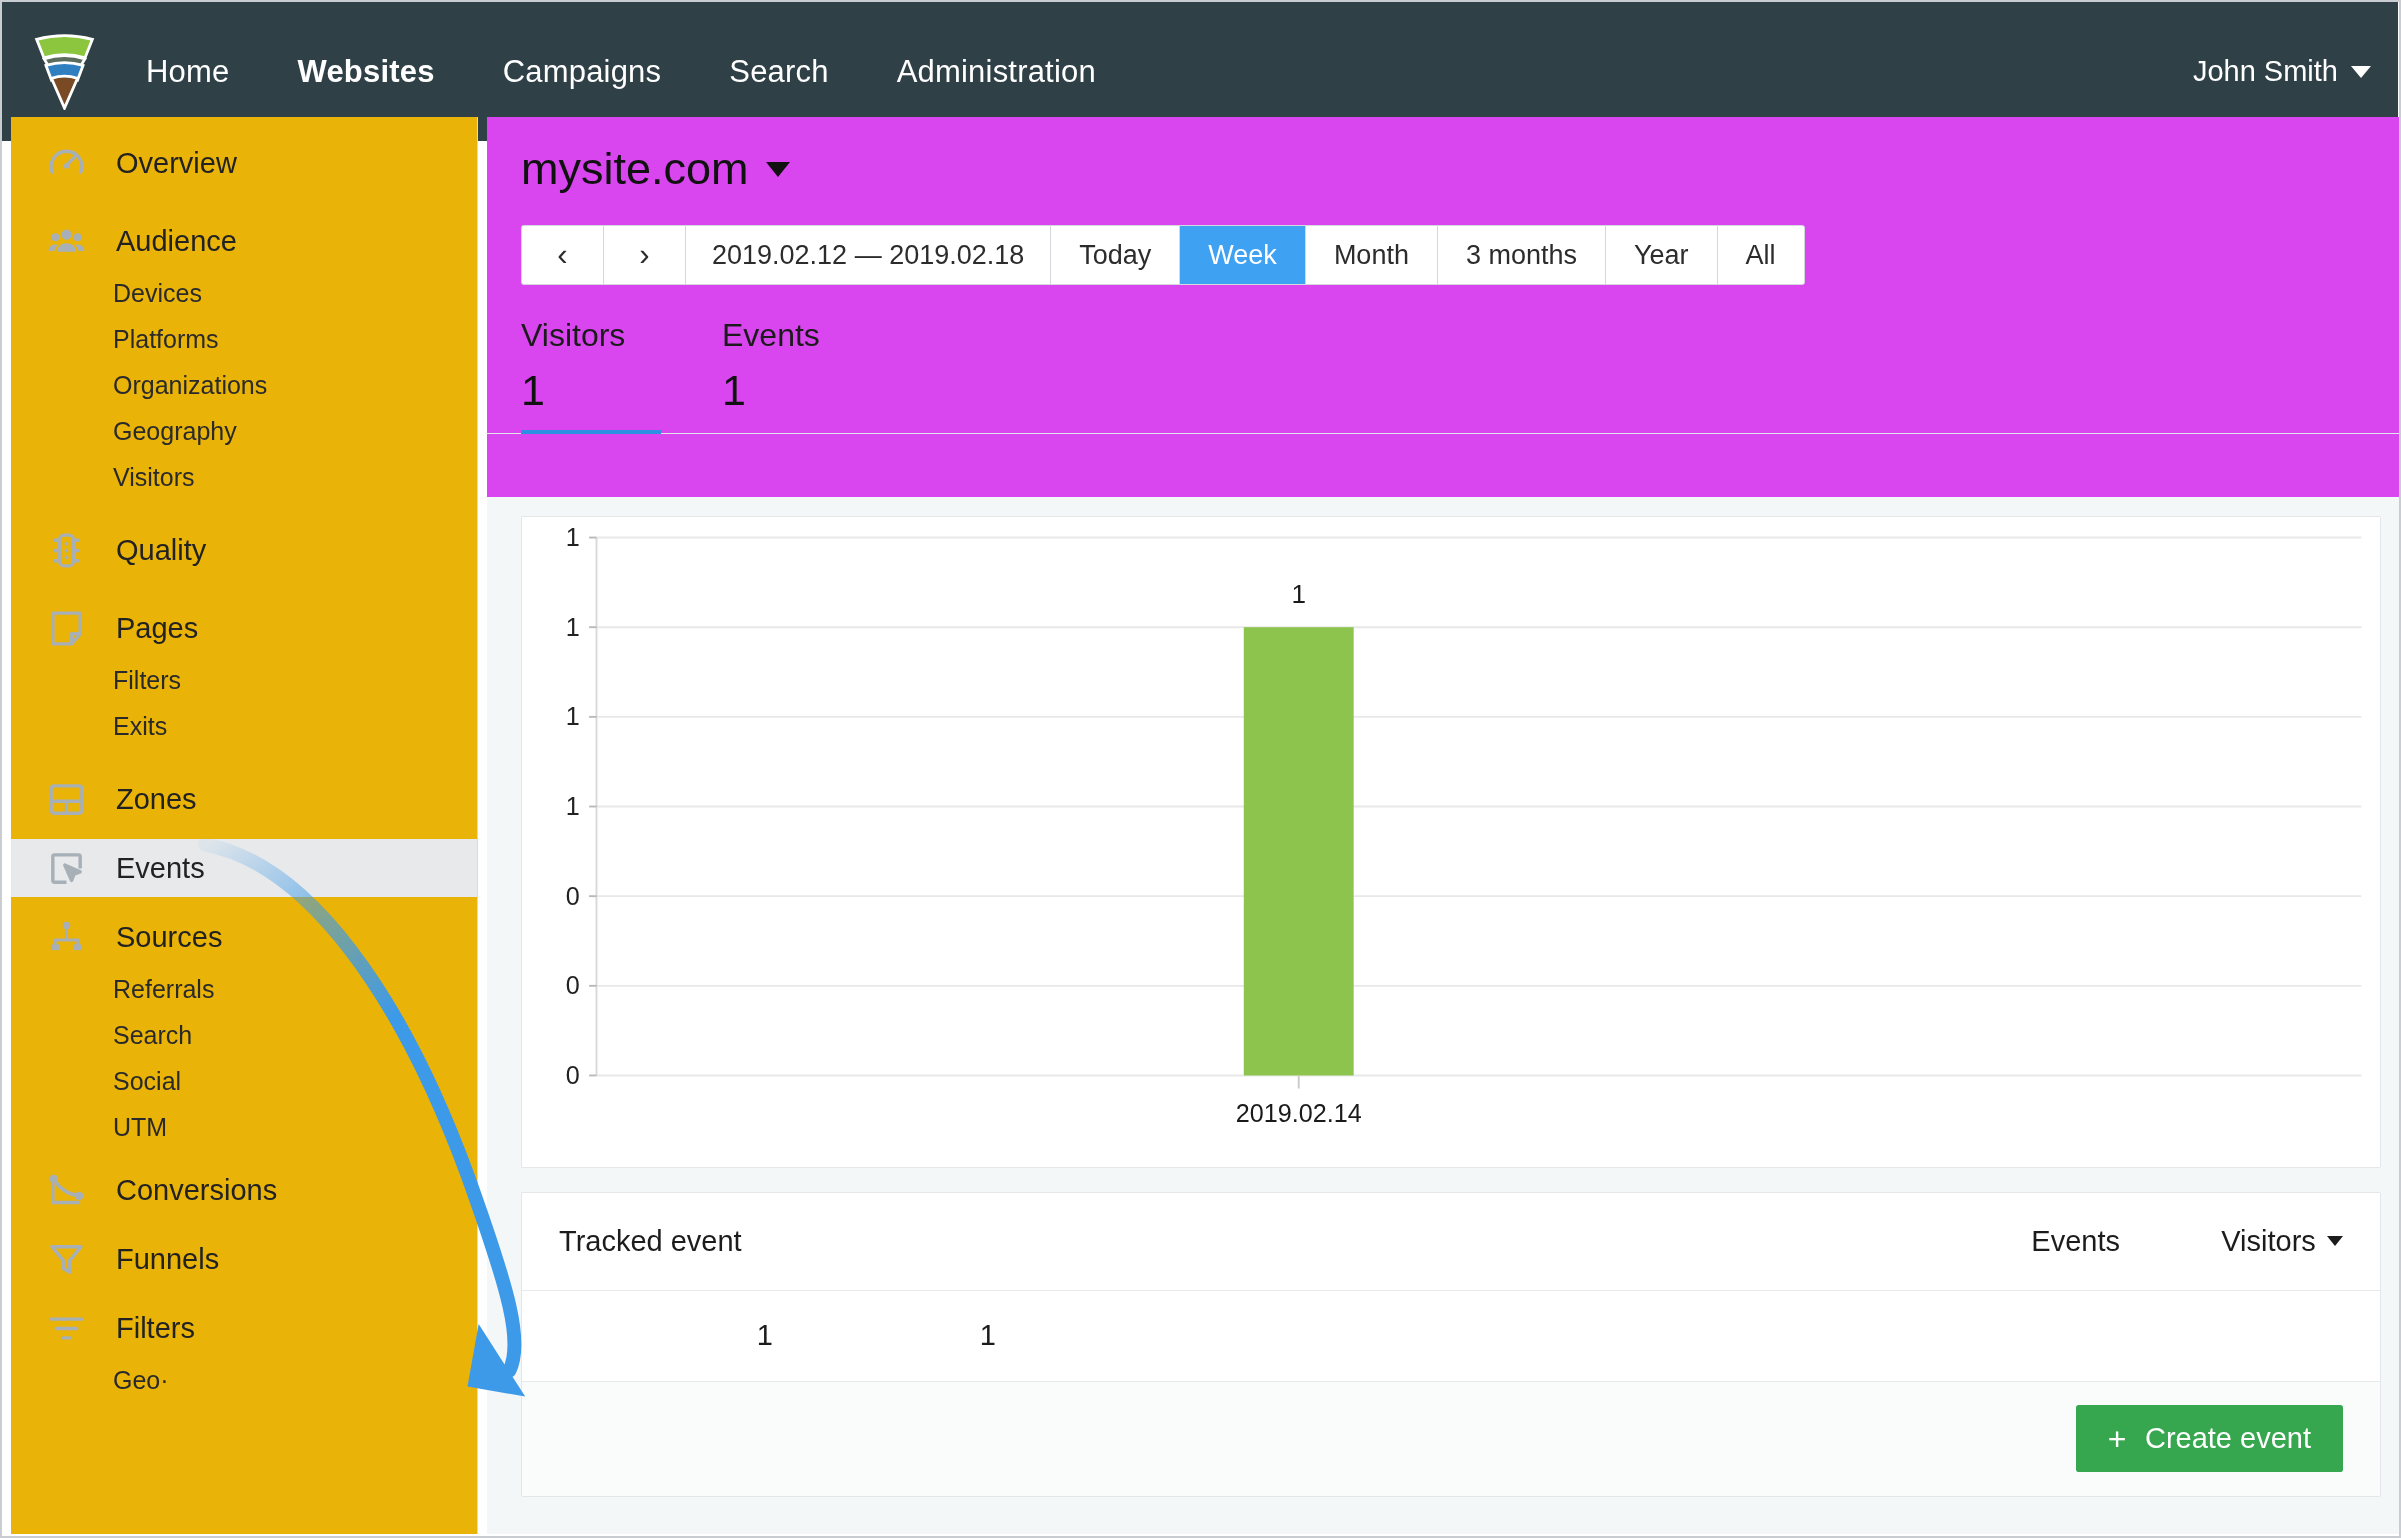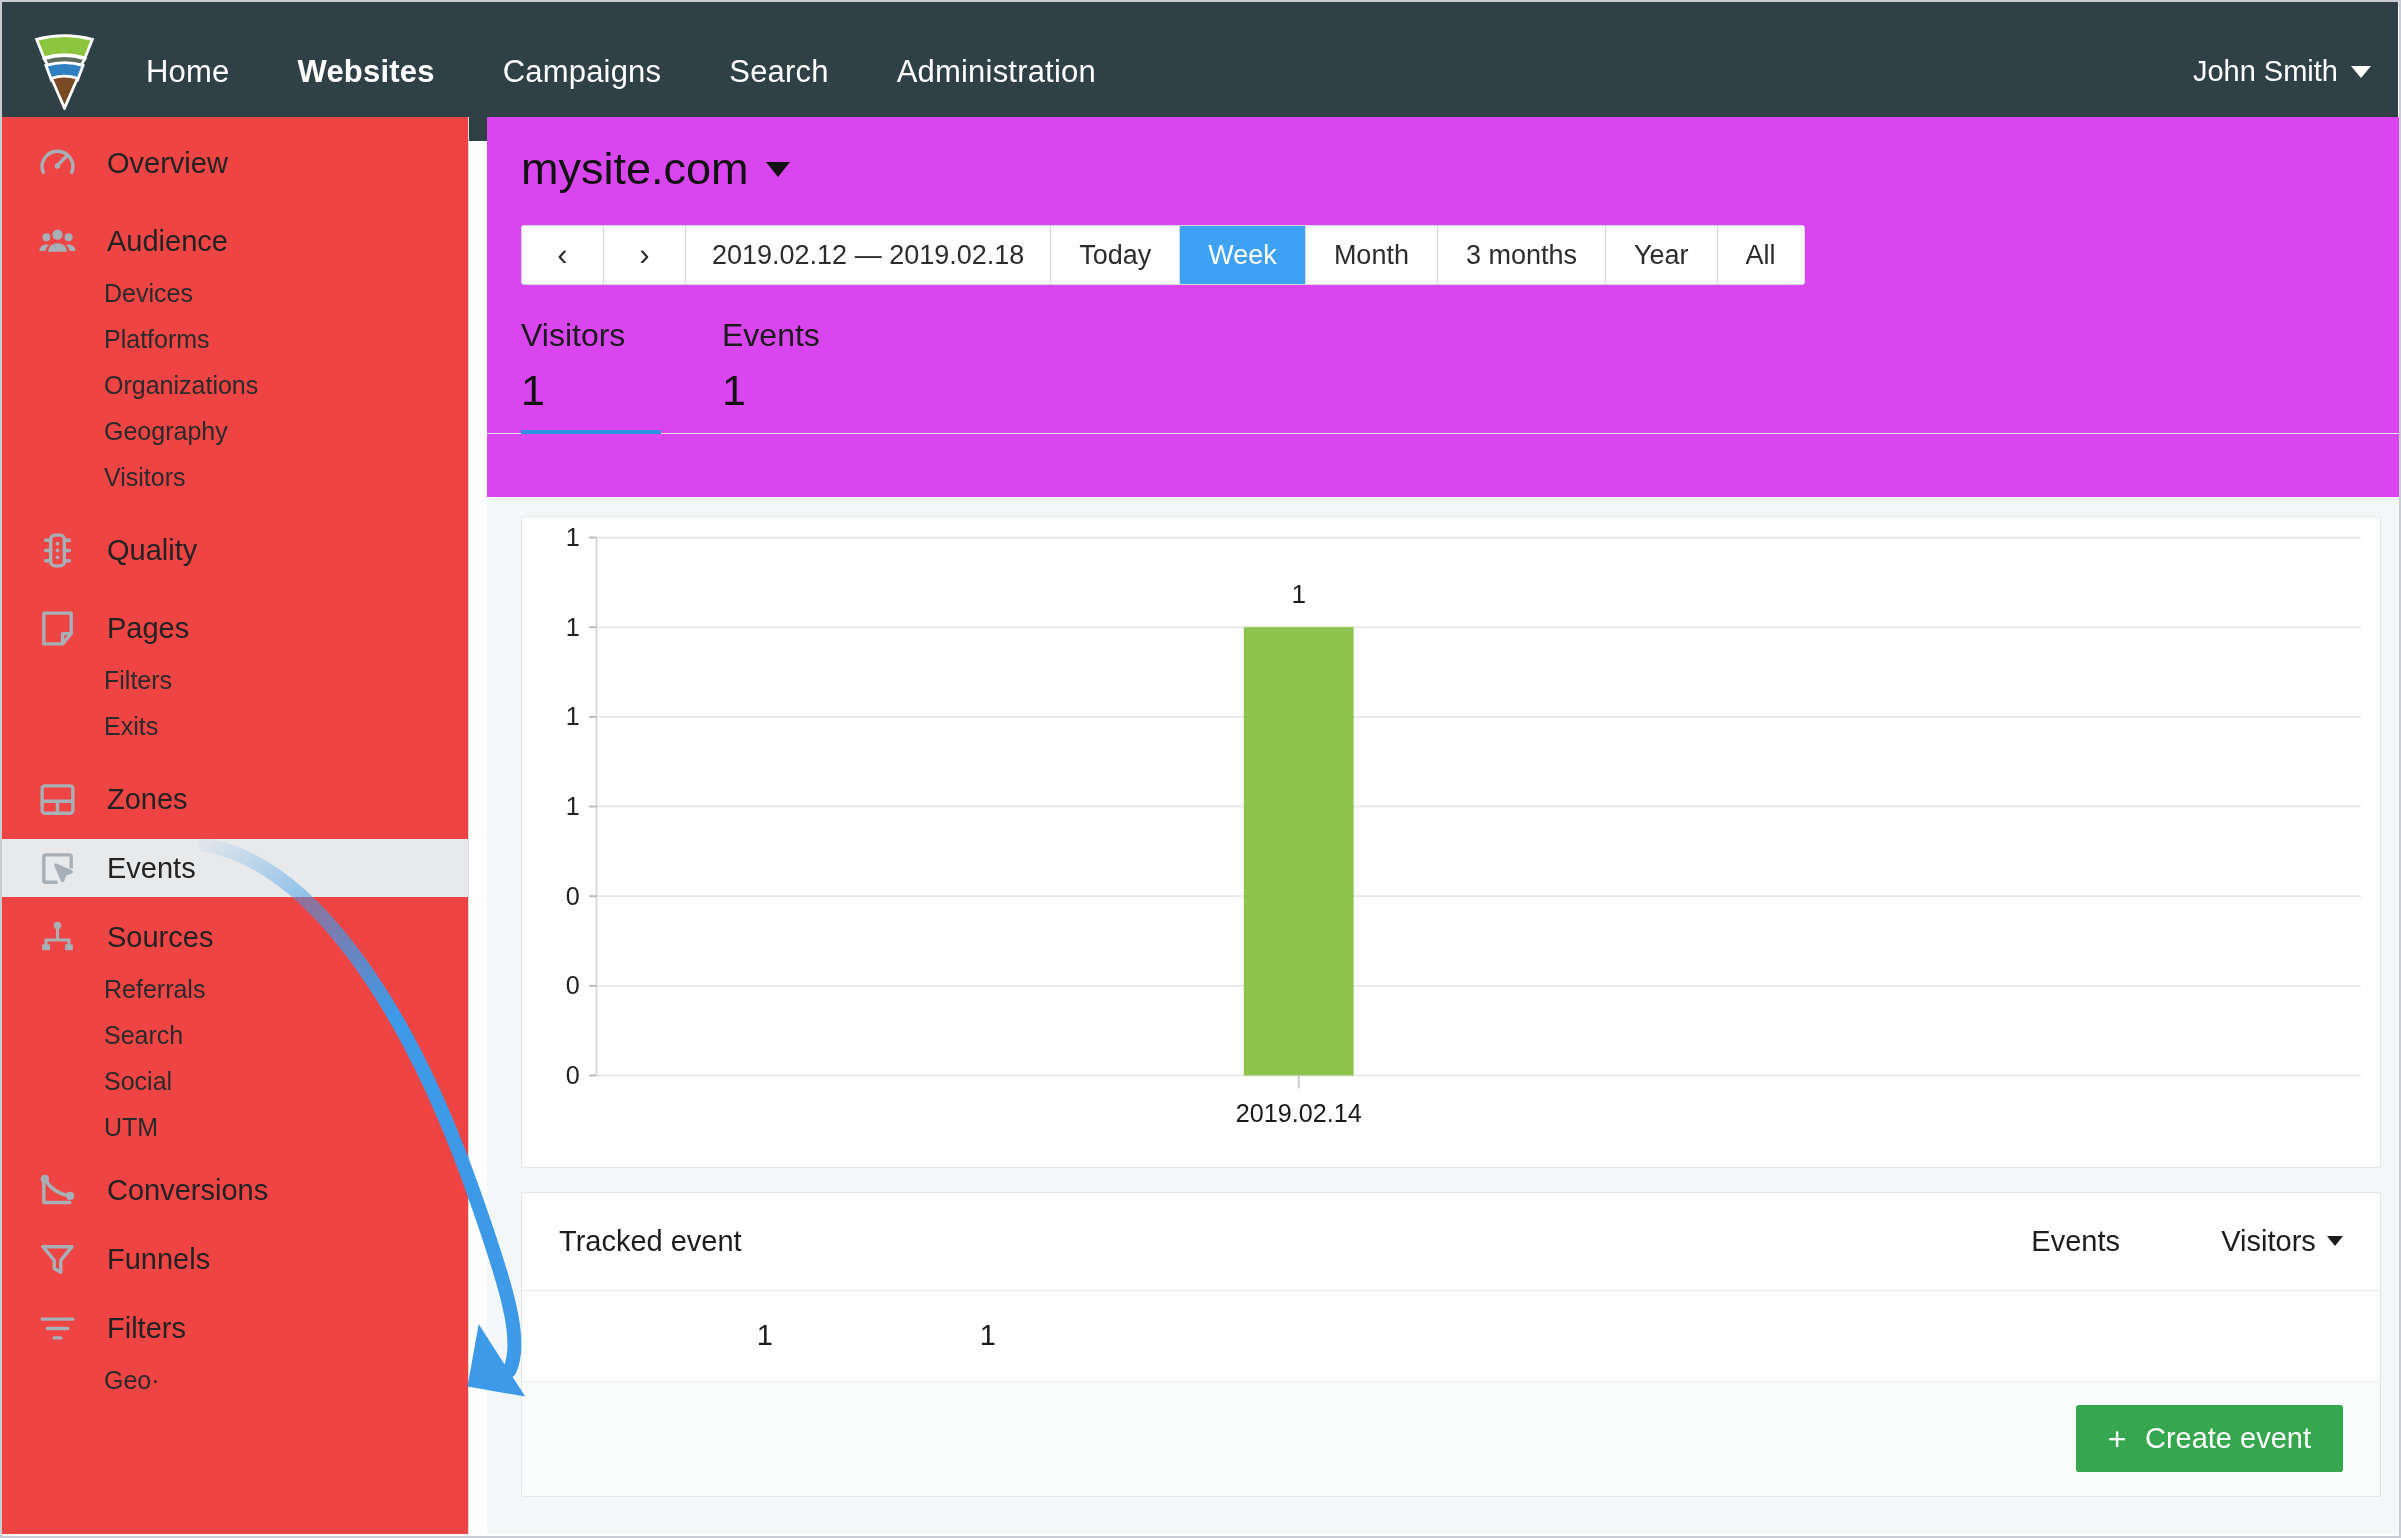--- a/index.html
+++ b/index.html
@@ -54,23 +54,23 @@
   }
   .caret-down {
     width: 0; height: 0;
     border-left: 10.2px solid transparent;
     border-right: 10.2px solid transparent;
     border-top: 12px solid #ffffff;
   }
 
   
   .sidebar {
-    position: absolute; top: 115px; left: 0;
+    position: absolute; top: 115px; left: 9px;
     width: 467px; height: 1417px;
-    background: #ef4444;
+    background: #eab308;
     border-right: 1.9px solid #d7dbdf;
     padding-top: 17px;
     overflow: hidden;
   }
   .side-row {
     display: flex; align-items: center;
     height: 58px;
     padding-left: 34px;
     cursor: pointer;
     color: #222;

